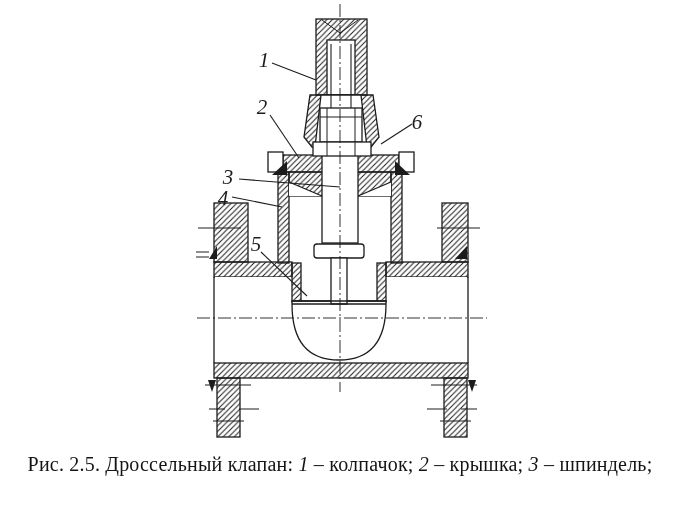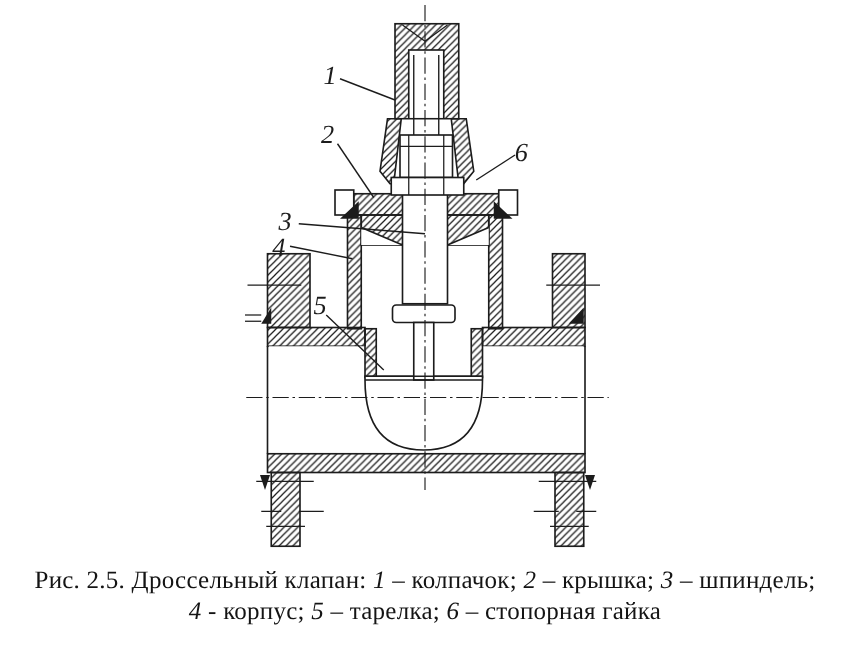--- a/index.html
+++ b/index.html
@@ -132,16 +132,15 @@
       <text class="lbl" x="228" y="184">3</text>
       <text class="lbl" x="223" y="205">4</text>
       <text class="lbl" x="256" y="251">5</text>
       <text class="lbl" x="417" y="129">6</text>
     </g>
   </svg>
   </div>
 
   <div class="caption">
     <div class="cap-line" id="cap-line-1"><span>Рис. 2.5. Дроссельный клапан: </span><span class="num">1</span><span> –  колпачок; </span><span class="num">2</span><span> – крышка; </span><span class="num">3</span><span> – шпиндель;</span></div>
-    <div class="cap-line" id="cap-line-2"><span class="num">4</span><span> - корпус; </span><span class="num">5</span><span> – тарелка; </span><span class="num">6</span><span> – стопорная гайка</span></div>
   </div>
 
 </div>
 
 </body></html>

